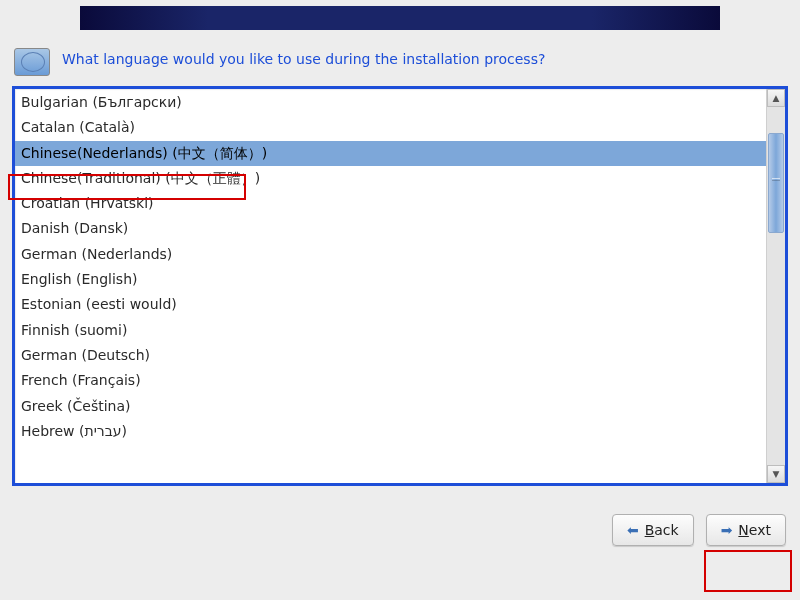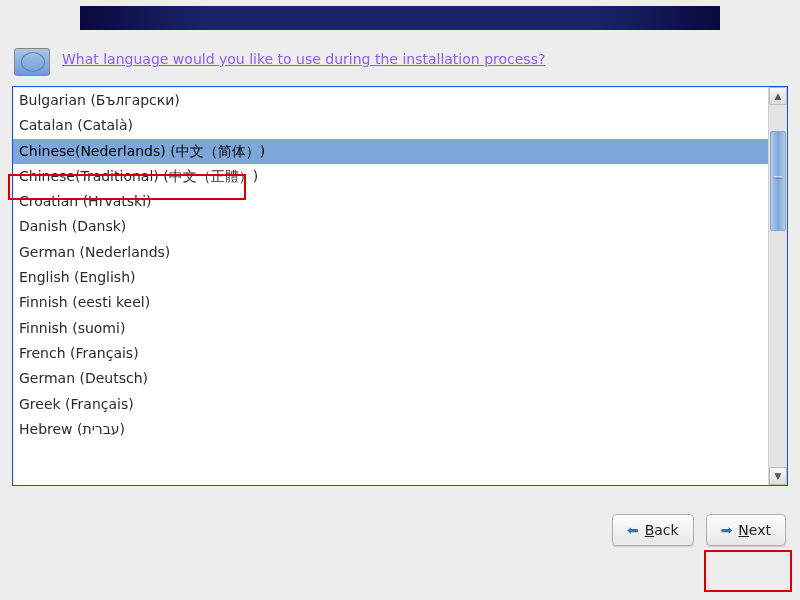--- a/index.html
+++ b/index.html
@@ -38,30 +38,29 @@
     }
     .flag-icon::before {
       content: "";
       position: absolute;
       left: 6px; top: 3px;
       width: 22px; height: 18px;
       border: 1.5px solid #5a7fb4;
       border-radius: 50%;
     }
     .prompt-text {
-      color: #8b5cf6;
+      color: #1d4ed8;
       line-height: 1.3;
       padding-top: 2px;
-      text-decoration: underline;
     }
     .list-wrapper {
       display: flex;
       margin: 0 12px;
       background: #fff;
-      border: 1px solid #1d4ed8;
+      border: 3px solid #1d4ed8;
       box-shadow: inset 1px 1px 1px rgba(0,0,0,0.08);
       height: 400px;
     }
     .language-list {
       flex: 1;
       list-style: none;
       overflow: hidden;
       padding: 1px 0;
     }
     .language-list li {
@@ -169,25 +168,25 @@
   <div class="list-wrapper">
     <ul class="language-list" id="lang-list">
         <li>Bulgarian (Български)</li>
         <li>Catalan (Català)</li>
         <li class="selected">Chinese(Nederlands) (中文（简体）)</li>
         <li>Chinese(Traditional) (中文（正體）)</li>
         <li>Croatian (Hrvatski)</li>
         <li>Danish (Dansk)</li>
         <li>German (Nederlands)</li>
         <li>English (English)</li>
-        <li>Finnish (eesti keel)</li>
+        <li>Estonian (eesti would)</li>
         <li>Finnish (suomi)</li>
+        <li>German (Deutsch)</li>
         <li>French (Français)</li>
-        <li>German (Deutsch)</li>
-        <li>Greek (Français)</li>
+        <li>Greek (Čeština)</li>
         <li>Hebrew (עברית)</li>
       </ul>
     <div class="scrollbar">
       <div class="scroll-btn up">▲</div>
       <div class="scroll-thumb"></div>
       <div class="scroll-btn down">▼</div>
     </div>
   </div>
 
   <div class="footer">

